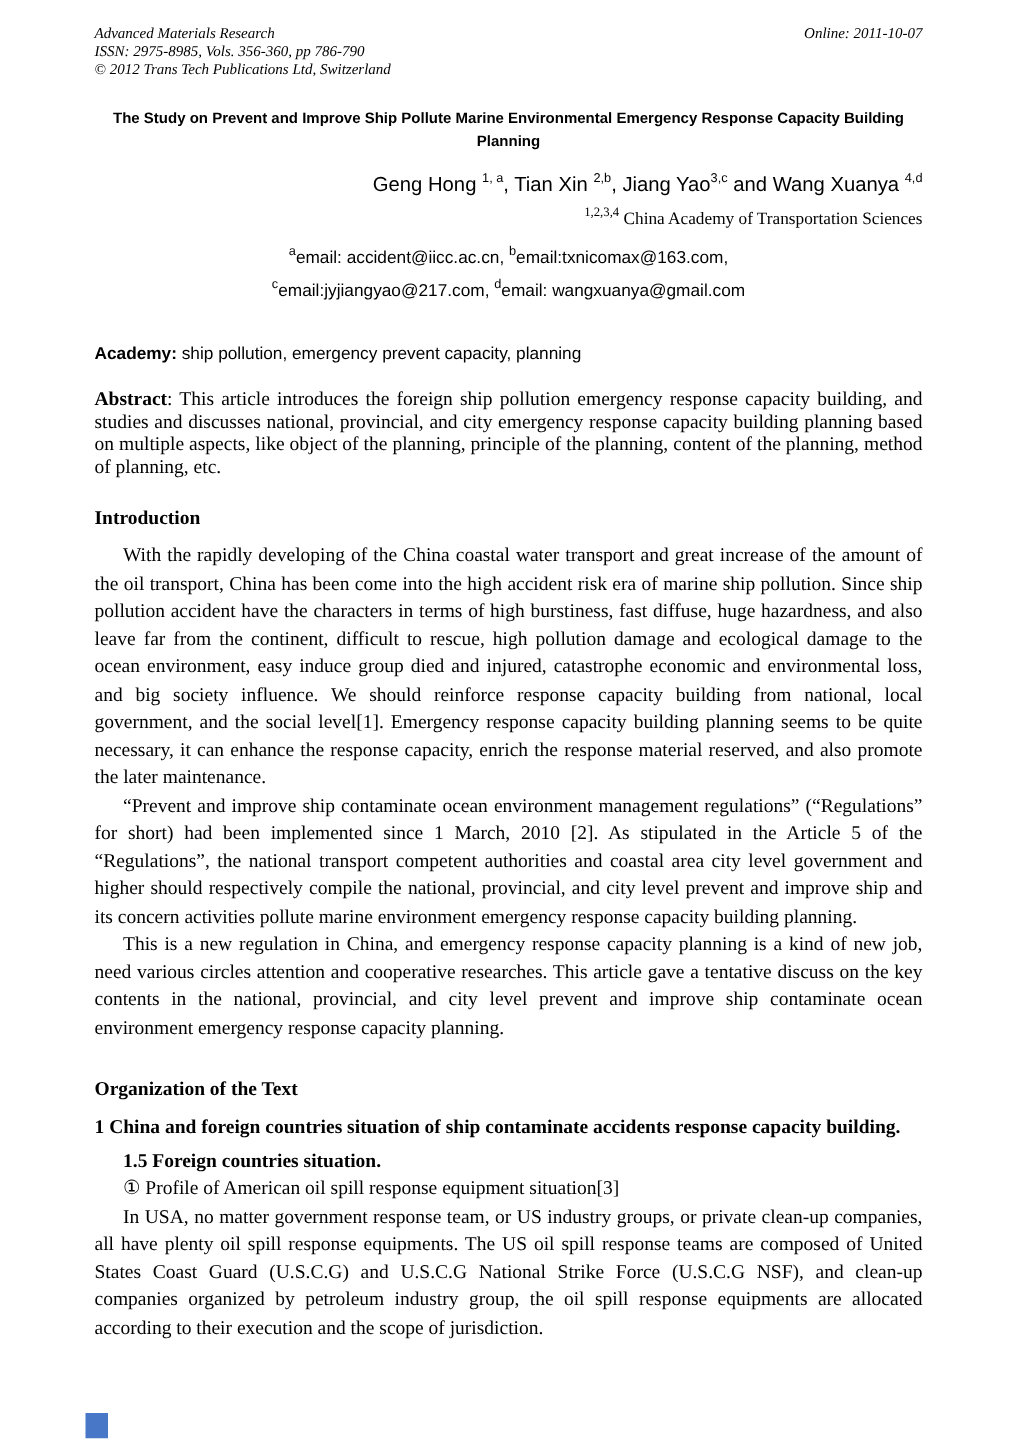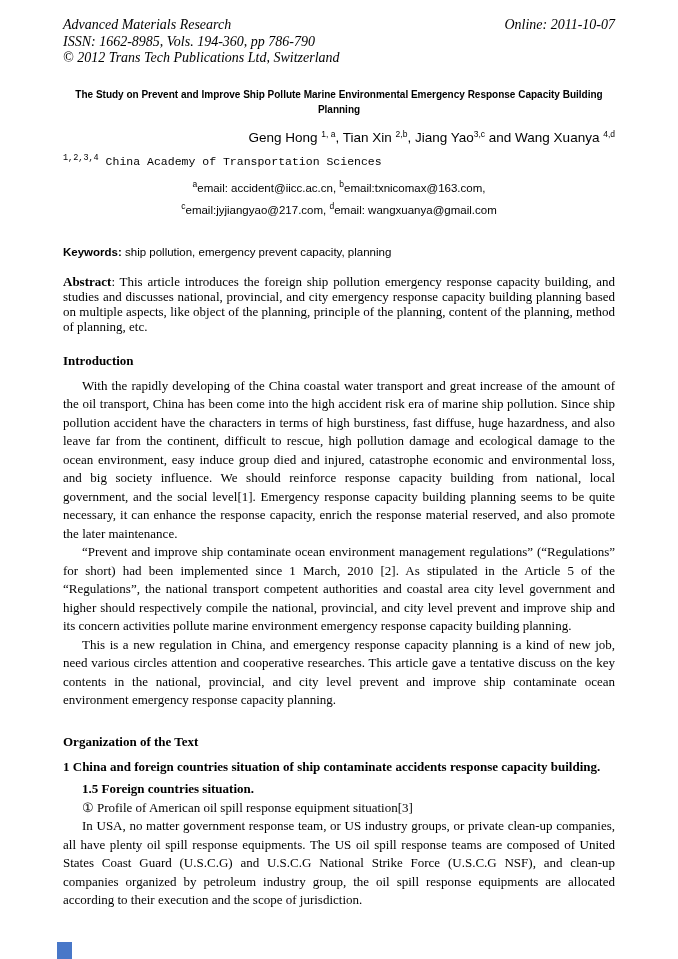--- a/index.html
+++ b/index.html
@@ -10,21 +10,21 @@
     overflow: hidden;
     color: #000;
     font-family: "Liberation Serif", serif;
   }
   .page { padding: 17px 63px 0 63px; }
 
   
   .pdf-header {
     font-family: "Liberation Serif", serif;
     font-style: italic;
-    font-size: 14px;
+    font-size: 10px;
     line-height: 1.18;
   }
   .hrow { display: flex; justify-content: space-between; }
 
   
   .title {
     font-family: "Liberation Sans", sans-serif;
     font-weight: bold;
     font-size: 10px;
     line-height: 1.5;
@@ -32,23 +32,23 @@
     margin: 20px 4px 0 4px;
   }
   .authors {
     font-family: "Liberation Sans", sans-serif;
     font-size: 13.5px;
     text-align: right;
     margin-top: 13px;
   }
   sup { font-size: 8.5px; line-height: 0; }
   .affil {
-    font-family: Liberation Mono, monospace;
+    font-family: Liberation Serif, serif;
     font-size: 11.5px;
-    text-align: left;
+    text-align: right;
     margin-top: 10px;
   }
   .emails {
     font-family: "Liberation Sans", sans-serif;
     font-size: 11.5px;
     text-align: center;
     margin-top: 9px;
     line-height: 22px;
   }
 
@@ -94,36 +94,36 @@
 </head>
 <body>
 
 <div class="page">
 
   <header class="pdf-header">
     <div class="hrow">
       <span>Advanced Materials Research</span>
       <span>Online: 2011-10-07</span>
     </div>
-    <div>ISSN: 1662-8985, Vols. 194-360, pp 786-790</div>
+    <div>ISSN: 2975-8985, Vols. 356-360, pp 786-790</div>
     <div>© 2012 Trans Tech Publications Ltd, Switzerland</div>
   </header>
 
   <h1 class="title">The Study on Prevent and Improve Ship Pollute Marine Environmental Emergency Response Capacity Building Planning</h1>
 
   <div class="authors"><span>Geng Hong </span><sup>1, a</sup><span>, Tian Xin </span><sup>2,b</sup><span>, Jiang Yao</span><sup>3,c</sup><span> and Wang Xuanya </span><sup>4,d</sup></div>
 
   <div class="affil"><sup>1,2,3,4</sup><span> China Academy of Transportation Sciences</span></div>
 
   <div class="emails">
     <div><sup>a</sup><span>email: accident@iicc.ac.cn, </span><sup>b</sup><span>email:txnicomax@163.com,</span></div>
     <div><sup>c</sup><span>email:jyjiangyao@217.com, </span><sup>d</sup><span>email: wangxuanya@gmail.com</span></div>
   </div>
 
-  <div class="keywords"><span class="bold">Keywords:</span><span> ship pollution, emergency prevent capacity, planning</span></div>
+  <div class="keywords"><span class="bold">Academy:</span><span> ship pollution, emergency prevent capacity, planning</span></div>
 
   <p class="abstract"><span class="bold">Abstract</span><span>: This article introduces the foreign ship pollution emergency response capacity building, and studies and discusses national, provincial, and city emergency response capacity building planning based on multiple aspects, like object of the planning, principle of the planning, content of the planning, method of planning, etc.</span></p>
 
   <h2 class="sec">Introduction</h2>
   <p class="body indent">With the rapidly developing of the China coastal water transport and great increase of the amount of the oil transport, China has been come into the high accident risk era of marine ship pollution. Since ship pollution accident have the characters in terms of high burstiness, fast diffuse, huge hazardness, and also leave far from the continent, difficult to rescue, high pollution damage and ecological damage to the ocean environment, easy induce group died and injured, catastrophe economic and environmental loss, and big society influence. We should reinforce response capacity building from national, local government, and the social level[1]. Emergency response capacity building planning seems to be quite necessary, it can enhance the response capacity, enrich the response material reserved, and also promote the later maintenance.</p>
   <p class="body indent">“Prevent and improve ship contaminate ocean environment management regulations” (“Regulations” for short) had been implemented since 1 March, 2010 [2]. As stipulated in the Article 5 of the “Regulations”, the national transport competent authorities and coastal area city level government and higher should respectively compile the national, provincial, and city level prevent and improve ship and its concern activities pollute marine environment emergency response capacity building planning.</p>
   <p class="body indent">This is a new regulation in China, and emergency response capacity planning is a kind of new job, need various circles attention and cooperative researches. This article gave a tentative discuss on the key contents in the national, provincial, and city level prevent and improve ship contaminate ocean environment emergency response capacity planning.</p>
 
   <h2 class="sec sec-gap">Organization of the Text</h2>
   <p class="body bold">1 China and foreign countries situation of ship contaminate accidents response capacity building.</p>

